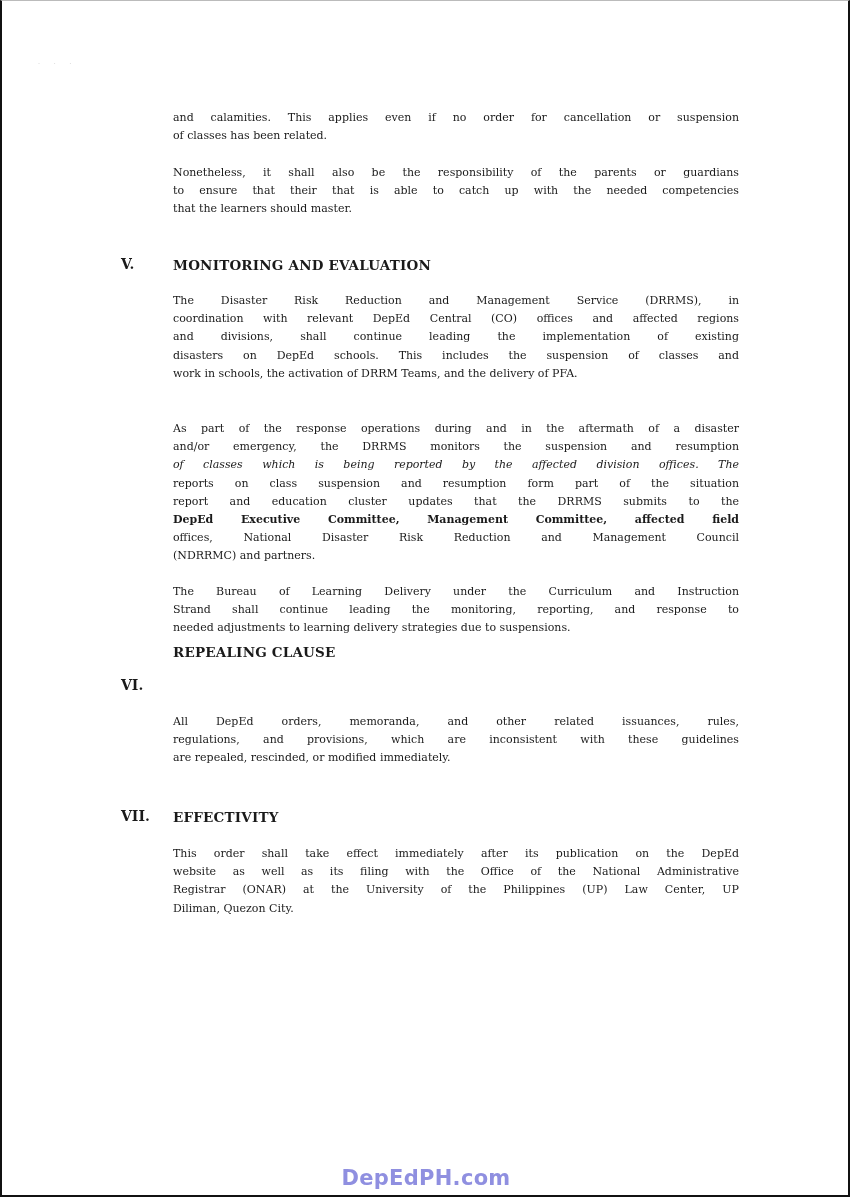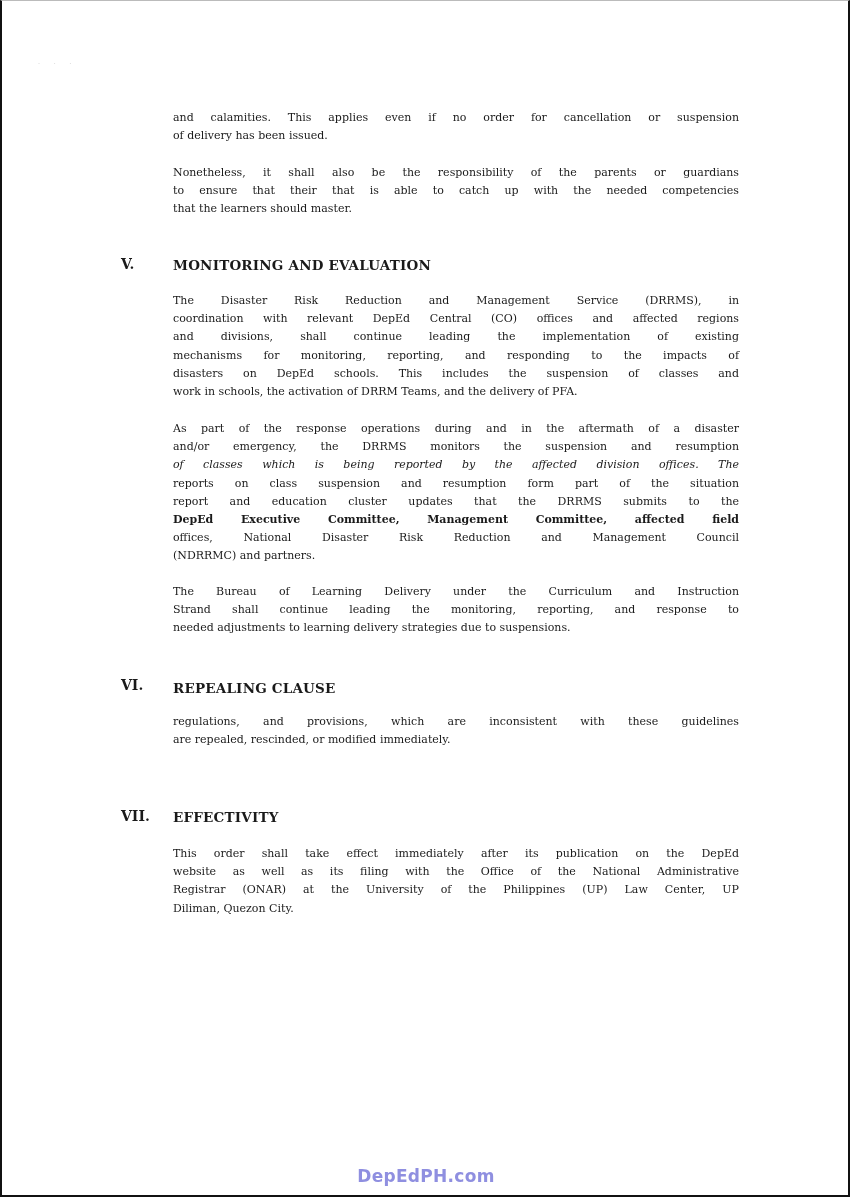--- a/index.html
+++ b/index.html
@@ -29,47 +29,46 @@
       position: absolute; left: 121px; font-weight: bold; font-size: 14px;
       font-family: "DejaVu Serif", serif;
     }
     .heading-title {
       position: absolute; left: 173px; font-weight: bold; font-size: 13.5px;
       letter-spacing: 0.2px;
     }
     .watermark {
       position: absolute; left: 0; width: 852px; top: 1166px; text-align: center;
       font-family: "DejaVu Sans", "Liberation Sans", sans-serif; font-weight: bold;
-      font-size: 17px; color: #8f8fe0; letter-spacing: 0.3px;
+      font-size: 21px; color: #8f8fe0; letter-spacing: 0.3px;
     }
   </style>
 </head>
 <body>
 
 <div class="page-frame"></div>
 <div class="specks">· · ·</div>
 
 <div class="para" style="top:109px;">
   <span class="line" style="display: block;">and calamities. This applies even if no order for cancellation or suspension</span>
-  <span class="line last" style="display: block;">of delivery has been issued.</span>
+  <span class="line last" style="display: block;">of classes has been related.</span>
 </div>
 <div class="para" style="top:164px;">
   <span class="line" style="display: block;">Nonetheless, it shall also be the responsibility of the parents or guardians</span>
   <span class="line" style="display: block;">to ensure that their that is able to catch up with the needed competencies</span>
   <span class="line last" style="display: block;">that the learners should master.</span>
 </div>
 
 <div class="heading-num" style="top:256px;">V.</div>
 <div class="heading-title" style="top:257px;">MONITORING AND EVALUATION</div>
 
 <div class="para" style="top:292px;">
   <span class="line" style="display: block;">The Disaster Risk Reduction and Management Service (DRRMS), in</span>
   <span class="line" style="display: block;">coordination with relevant DepEd Central (CO) offices and affected regions</span>
   <span class="line" style="display: block;">and divisions, shall continue leading the implementation of existing</span>
-  <span class="line" style="display: block;">mechanisms for monitoring, reporting, and responding to the impacts of</span>
   <span class="line" style="display: block;">disasters on DepEd schools. This includes the suspension of classes and</span>
   <span class="line last" style="display: block;">work in schools, the activation of DRRM Teams, and the delivery of PFA.</span>
 </div>
 
 <div class="para" style="top:420px;">
   <span class="line" style="display: block;">As part of the response operations during and in the aftermath of a disaster</span>
   <span class="line" style="display: block;">and/or emergency, the DRRMS monitors the suspension and resumption</span>
   <span class="line" style="display: block; font-style: italic;">of classes which is being reported by the affected division offices. The</span>
   <span class="line" style="display: block;">reports on class suspension and resumption form part of the situation</span>
   <span class="line" style="display: block;">report and education cluster updates that the DRRMS submits to the</span>
@@ -78,23 +77,24 @@
   <span class="line last" style="display: block;">(NDRRMC) and partners.</span>
 </div>
 
 <div class="para" style="top:583px;">
   <span class="line" style="display: block;">The Bureau of Learning Delivery under the Curriculum and Instruction</span>
   <span class="line" style="display: block;">Strand shall continue leading the monitoring, reporting, and response to</span>
   <span class="line last" style="display: block;">needed adjustments to learning delivery strategies due to suspensions.</span>
 </div>
 
 <div class="heading-num" style="top:677px;">VI.</div>
-<div class="heading-title" style="top:680px;text-align:center;">REPEALING CLAUSE</div>
+<div class="heading-title" style="top:644px;text-align:center;">REPEALING CLAUSE</div>
 
 <div class="para" style="top:713px;">
+  <span class="line" style="display: block;">All DepEd orders, memoranda, and other related issuances, rules,</span>
   <span class="line" style="display: block;">regulations, and provisions, which are inconsistent with these guidelines</span>
   <span class="line last" style="display: block;">are repealed, rescinded, or modified immediately.</span>
 </div>
 
 <div class="heading-num" style="top:808px;">VII.</div>
 <div class="heading-title" style="top:809px;">EFFECTIVITY</div>
 
 <div class="para" style="top:845px;">
   <span class="line" style="display: block;">This order shall take effect immediately after its publication on the DepEd</span>
   <span class="line" style="display: block;">website as well as its filing with the Office of the National Administrative</span>

